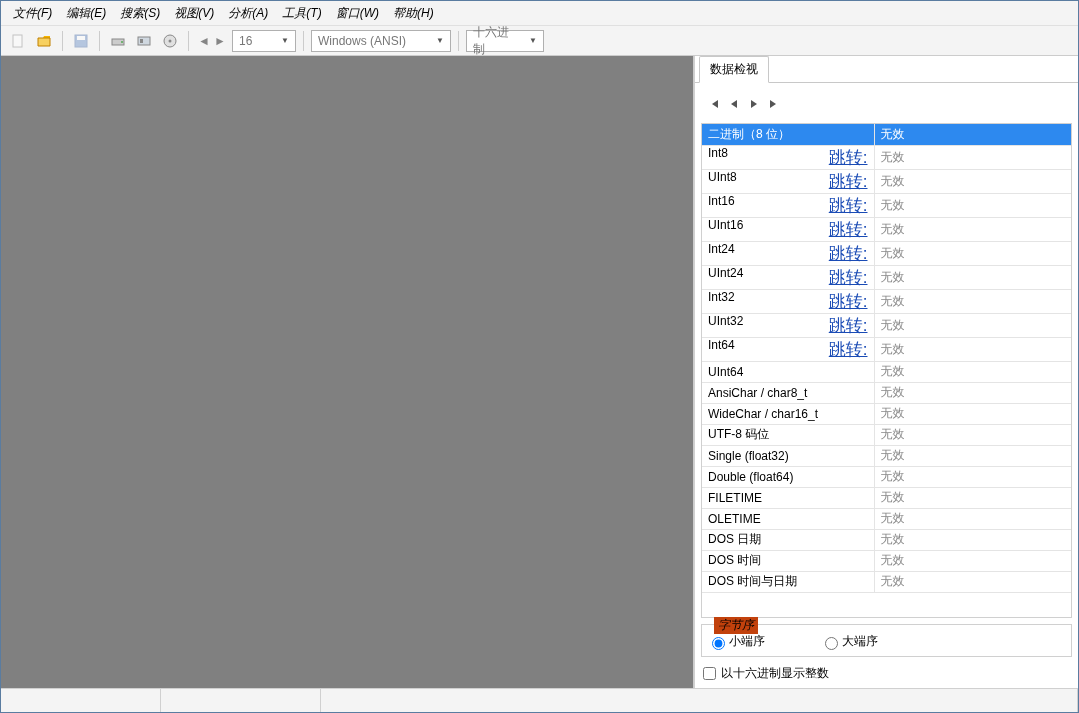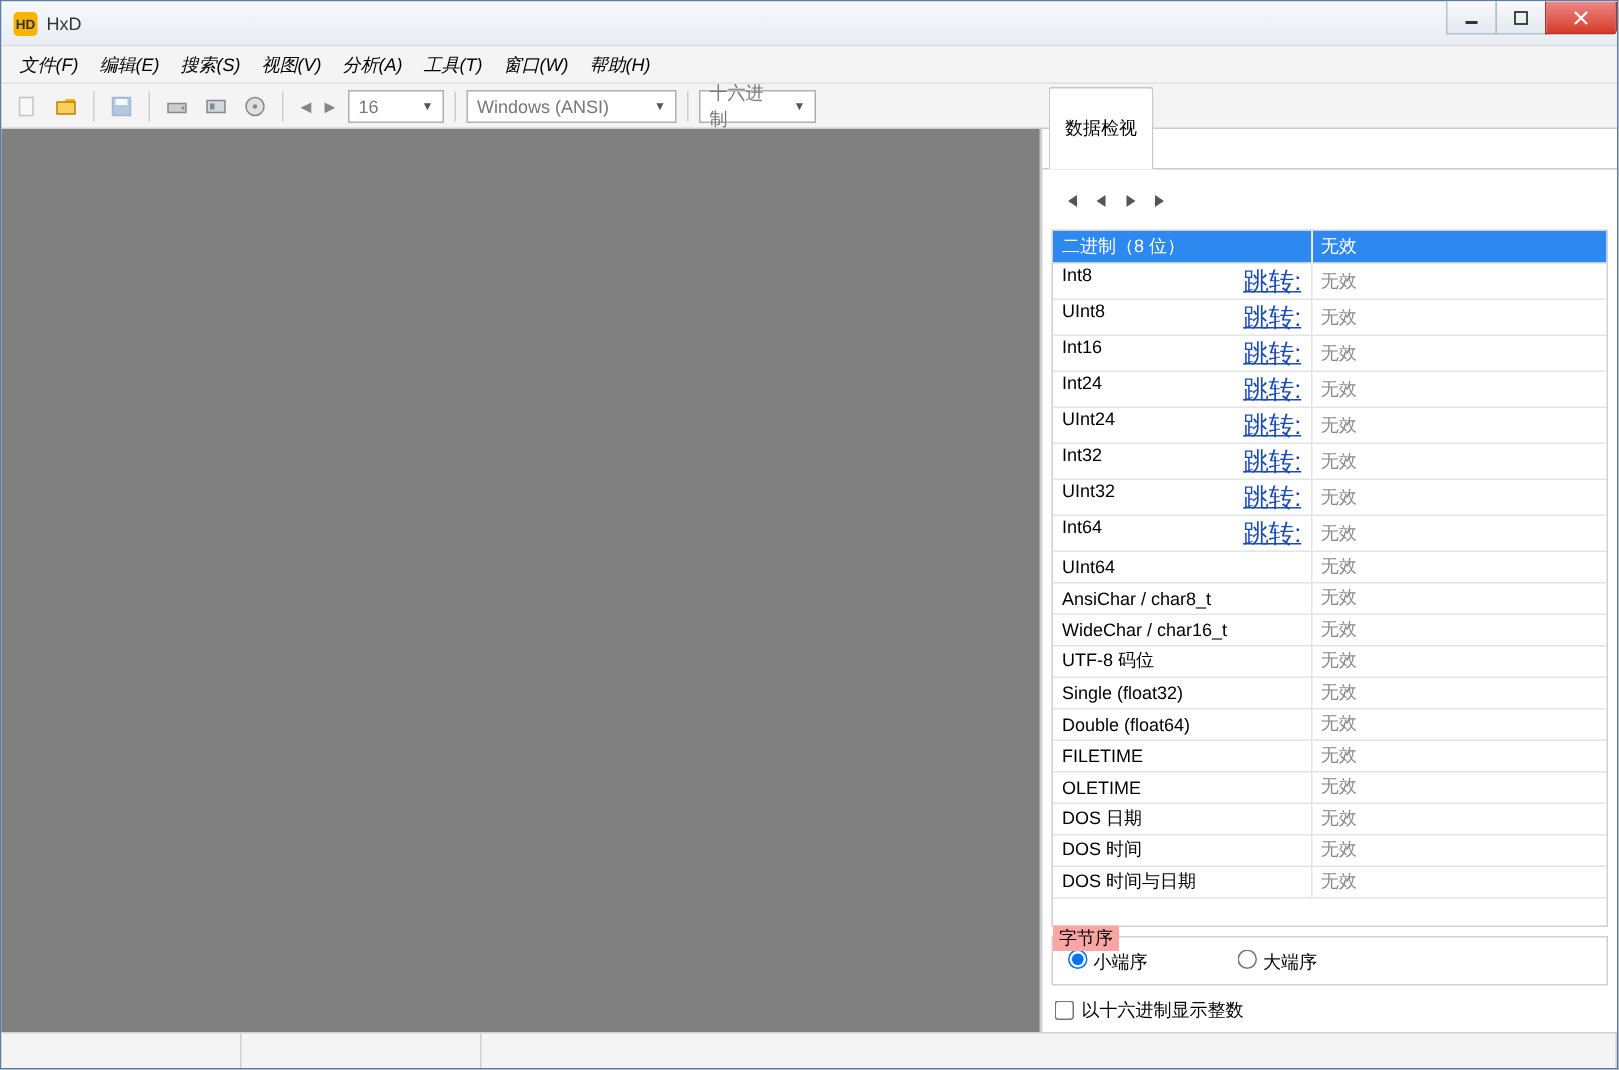--- a/index.html
+++ b/index.html
@@ -34,81 +34,60 @@
 
 .main { flex: 1; display: flex; min-height: 0; }
 .hexview { flex: 1; background: #808080; border-right: 1px solid #ccc; }
 
 
 .rpanel { width: 384px; background: #fff; display: flex; flex-direction: column; border-left:1px solid #d0d0d0;}
 .rpanel-header { height: 22px; background: linear-gradient(#fdfdfd,#ececec); border-bottom: 1px solid #d0d0d0; display: flex; align-items: center; padding: 0 6px; font-weight:normal;}
 .rpanel-header .ptitle { flex: 1; }
 .rpanel-header .pclose { font-size: 14px; cursor: default; padding:0 2px;}
 .rpanel-tabs { height: 26px; display: flex; align-items: flex-end; padding: 4px 4px 0 4px; background:#fff; }
-.rtab { border: 1px solid #c8c8c8; border-bottom: 1px solid #fff; padding: 18px 10px; background: #fff; position: relative; top: 1px; border-radius:2px 2px 0 0;}
+.rtab { border: 1px solid #c8c8c8; border-bottom: 1px solid #fff; padding: 4px 10px; background: #fff; position: relative; top: 1px; border-radius:2px 2px 0 0;}
 .rpanel .tabbody { border-top: 1px solid #c8c8c8; flex: 1; display: flex; flex-direction: column; padding: 8px 6px 6px 6px; min-height: 0; }
 
 .navrow { display: flex; gap: 2px; padding: 4px 4px 10px 4px; }
 .navbtn { width: 18px; height: 18px; display: flex; align-items: center; justify-content: center; color: #555; }
 .navbtn svg { width:12px; height:12px; fill:#555; }
 
 .dt-container { flex:1; display:flex; min-height:0; border:1px solid #d0d0d0; position:relative;}
 .dt-scroll { flex:1; overflow-y:auto; }
 .dt-scroll::-webkit-scrollbar { width:17px; }
 .dt-scroll::-webkit-scrollbar-track { background:#f0f0f0; border-left:1px solid #d8d8d8;}
 .dt-scroll::-webkit-scrollbar-thumb { background:#c8c8c8; border:1px solid #a8a8a8;}
 .data-table { width: 100%; border-collapse: collapse; table-layout: fixed; }
 .data-table td { border-bottom: 1px solid #e4e4e4; border-right: 1px solid #e4e4e4; height: 21px; padding: 0 6px; vertical-align: middle; white-space:nowrap; overflow:hidden;}
 .data-table td:last-child { border-right: none; }
 .data-table tr.sel td { background: #2d89ef; color: #fff; }
 .col-type { width: 172px; }
 .col-val { color:#888; }
 .jump { float: right; color: #1a4bb5; text-decoration: underline; font-size: 17px; }
 
 .byteorder { border: 1px solid #d0d0d0; margin-top: 6px; padding: 8px 10px 6px 10px; position: relative; }
-.byteorder .legend { position: absolute; top: -8px; left: 0; background: #fca5a5; padding: 0 4px; }
+.byteorder .legend { position: absolute; top: -8px; left: 12px; background: #c2410c; padding: 0 4px; font-style: italic; }
 .byteorder .opts { display: flex; gap: 60px; }
-.radio { display: flex; align-items: flex-start; gap: 4px; }
+.radio { display: flex; align-items: flex-end; gap: 4px; }
 .radio input { margin:0;}
 .hexcheck { margin-top: 8px; display: flex; align-items: center; gap: 5px; padding:0 2px;}
 
 
 .statusbar { height: 24px; background: #f4f4f4; border-top: 1px solid #d0d0d0; display: flex; }
 .statusbar .cell { border-right: 1px solid #d0d0d0; height:100%; }
 .statusbar .cell:nth-child(1){width:160px;} .statusbar .cell:nth-child(2){width:160px;} .statusbar .cell:nth-child(3){flex:1;}
 
 
 .ico { width:16px; height:16px; display:inline-block; }
 </style>
 </head>
 <body>
 
 <div class="window">
 
-  <div class="titlebar">
-    <span class="app-icon">HD</span>
-    <span class="title">HxD</span>
-    <div class="win-btns">
-      <div class="win-btn">
-          <svg viewBox="0 0 10 10">
-            <rect x="1" y="7" width="8" height="2" fill="#333"></rect>
-          </svg>
-        </div>
-      <div class="win-btn">
-          <svg viewBox="0 0 10 10">
-            <rect x="1" y="1" width="8" height="8" fill="none" stroke="#333" stroke-width="1.2"></rect>
-          </svg>
-        </div>
-      <div class="win-btn close">
-          <svg viewBox="0 0 10 10">
-            <path d="M1 1 L9 9 M9 1 L1 9" stroke="#fff" stroke-width="1.6"></path>
-          </svg>
-        </div>
-    </div>
-  </div>
 
   <div class="menubar">
     <span class="menuitem">文件(F)</span>
     <span class="menuitem">编辑(E)</span>
     <span class="menuitem">搜索(S)</span>
     <span class="menuitem">视图(V)</span>
     <span class="menuitem">分析(A)</span>
     <span class="menuitem">工具(T)</span>
     <span class="menuitem">窗口(W)</span>
     <span class="menuitem">帮助(H)</span>
@@ -222,20 +201,24 @@
                   </tr>
                   <tr>
                     <td>UInt8<span class="jump">跳转:</span></td>
                     <td class="col-val">无效</td>
                   </tr>
                   <tr>
                     <td>Int16<span class="jump">跳转:</span></td>
                     <td class="col-val">无效</td>
                   </tr>
                   <tr>
+                    <td>UInt16<span class="jump">跳转:</span></td>
+                    <td class="col-val">无效</td>
+                  </tr>
+                  <tr>
                     <td>Int24<span class="jump">跳转:</span></td>
                     <td class="col-val">无效</td>
                   </tr>
                   <tr>
                     <td>UInt24<span class="jump">跳转:</span></td>
                     <td class="col-val">无效</td>
                   </tr>
                   <tr>
                     <td>Int32<span class="jump">跳转:</span></td>
                     <td class="col-val">无效</td>

